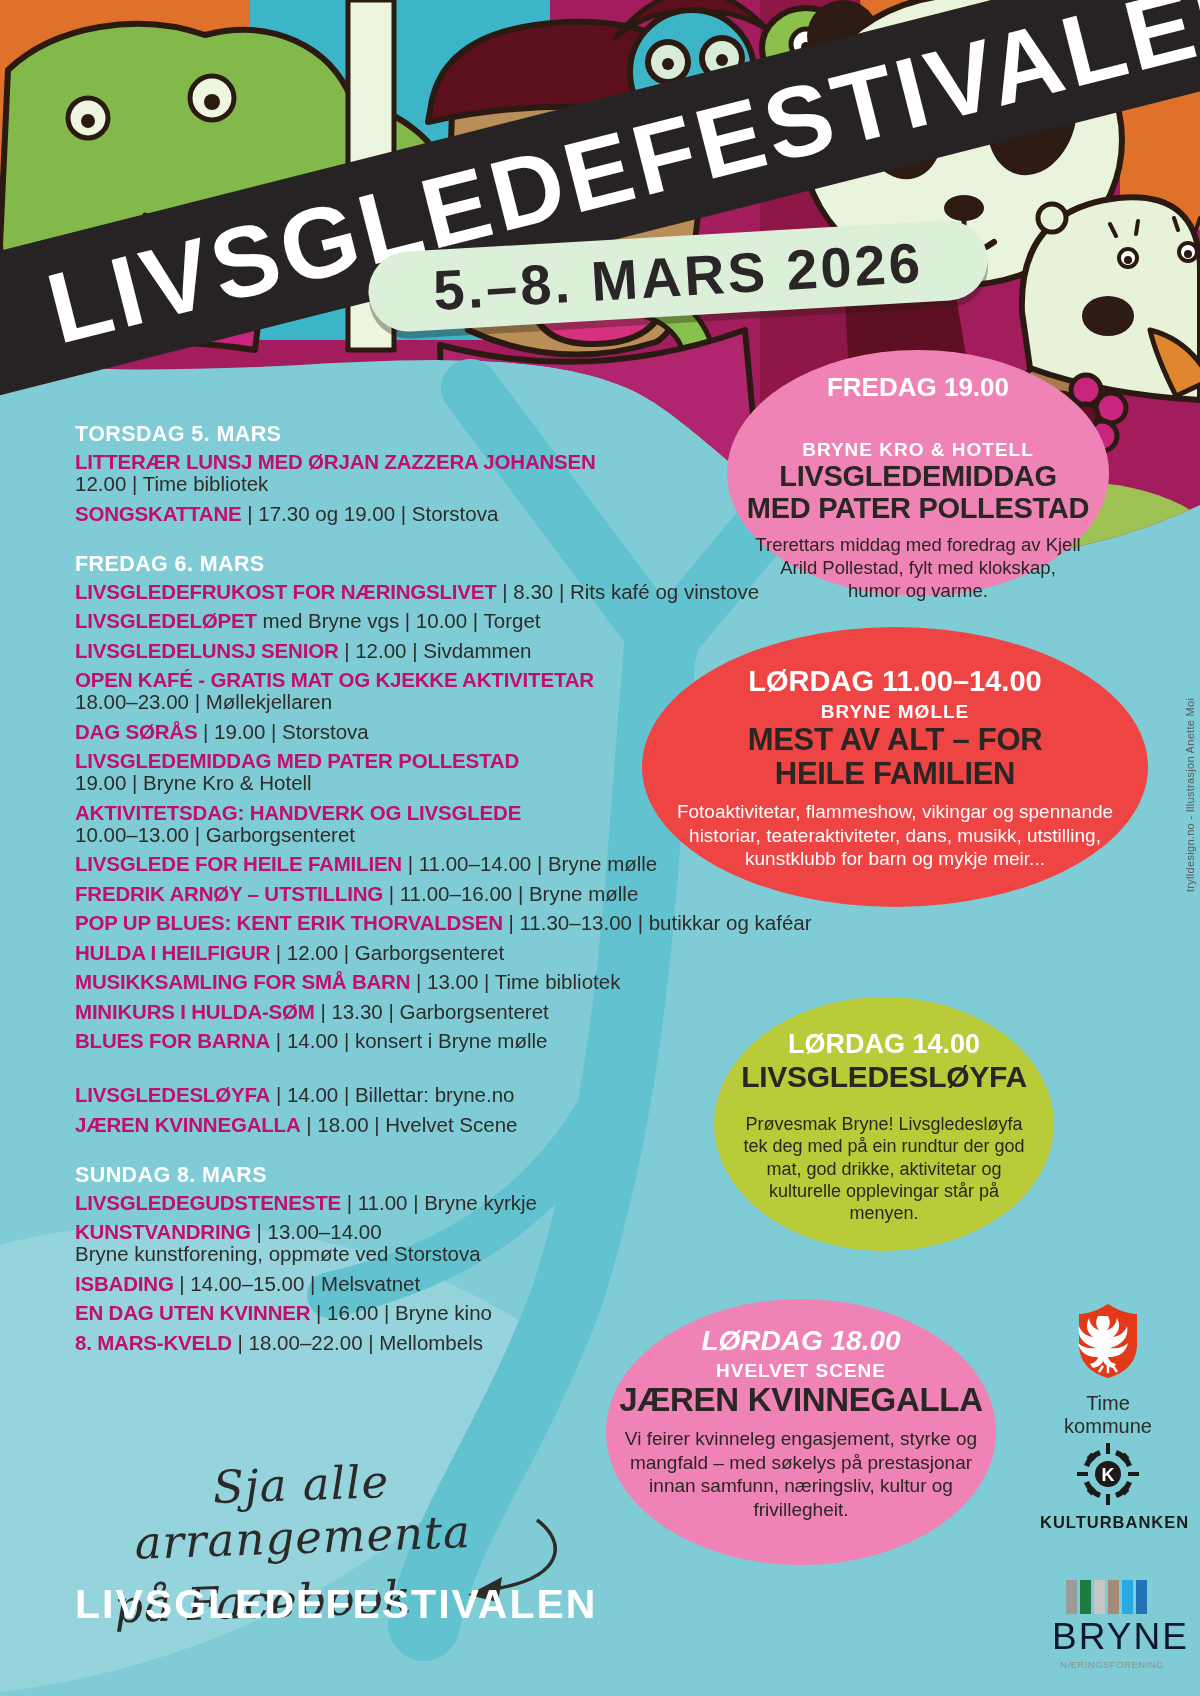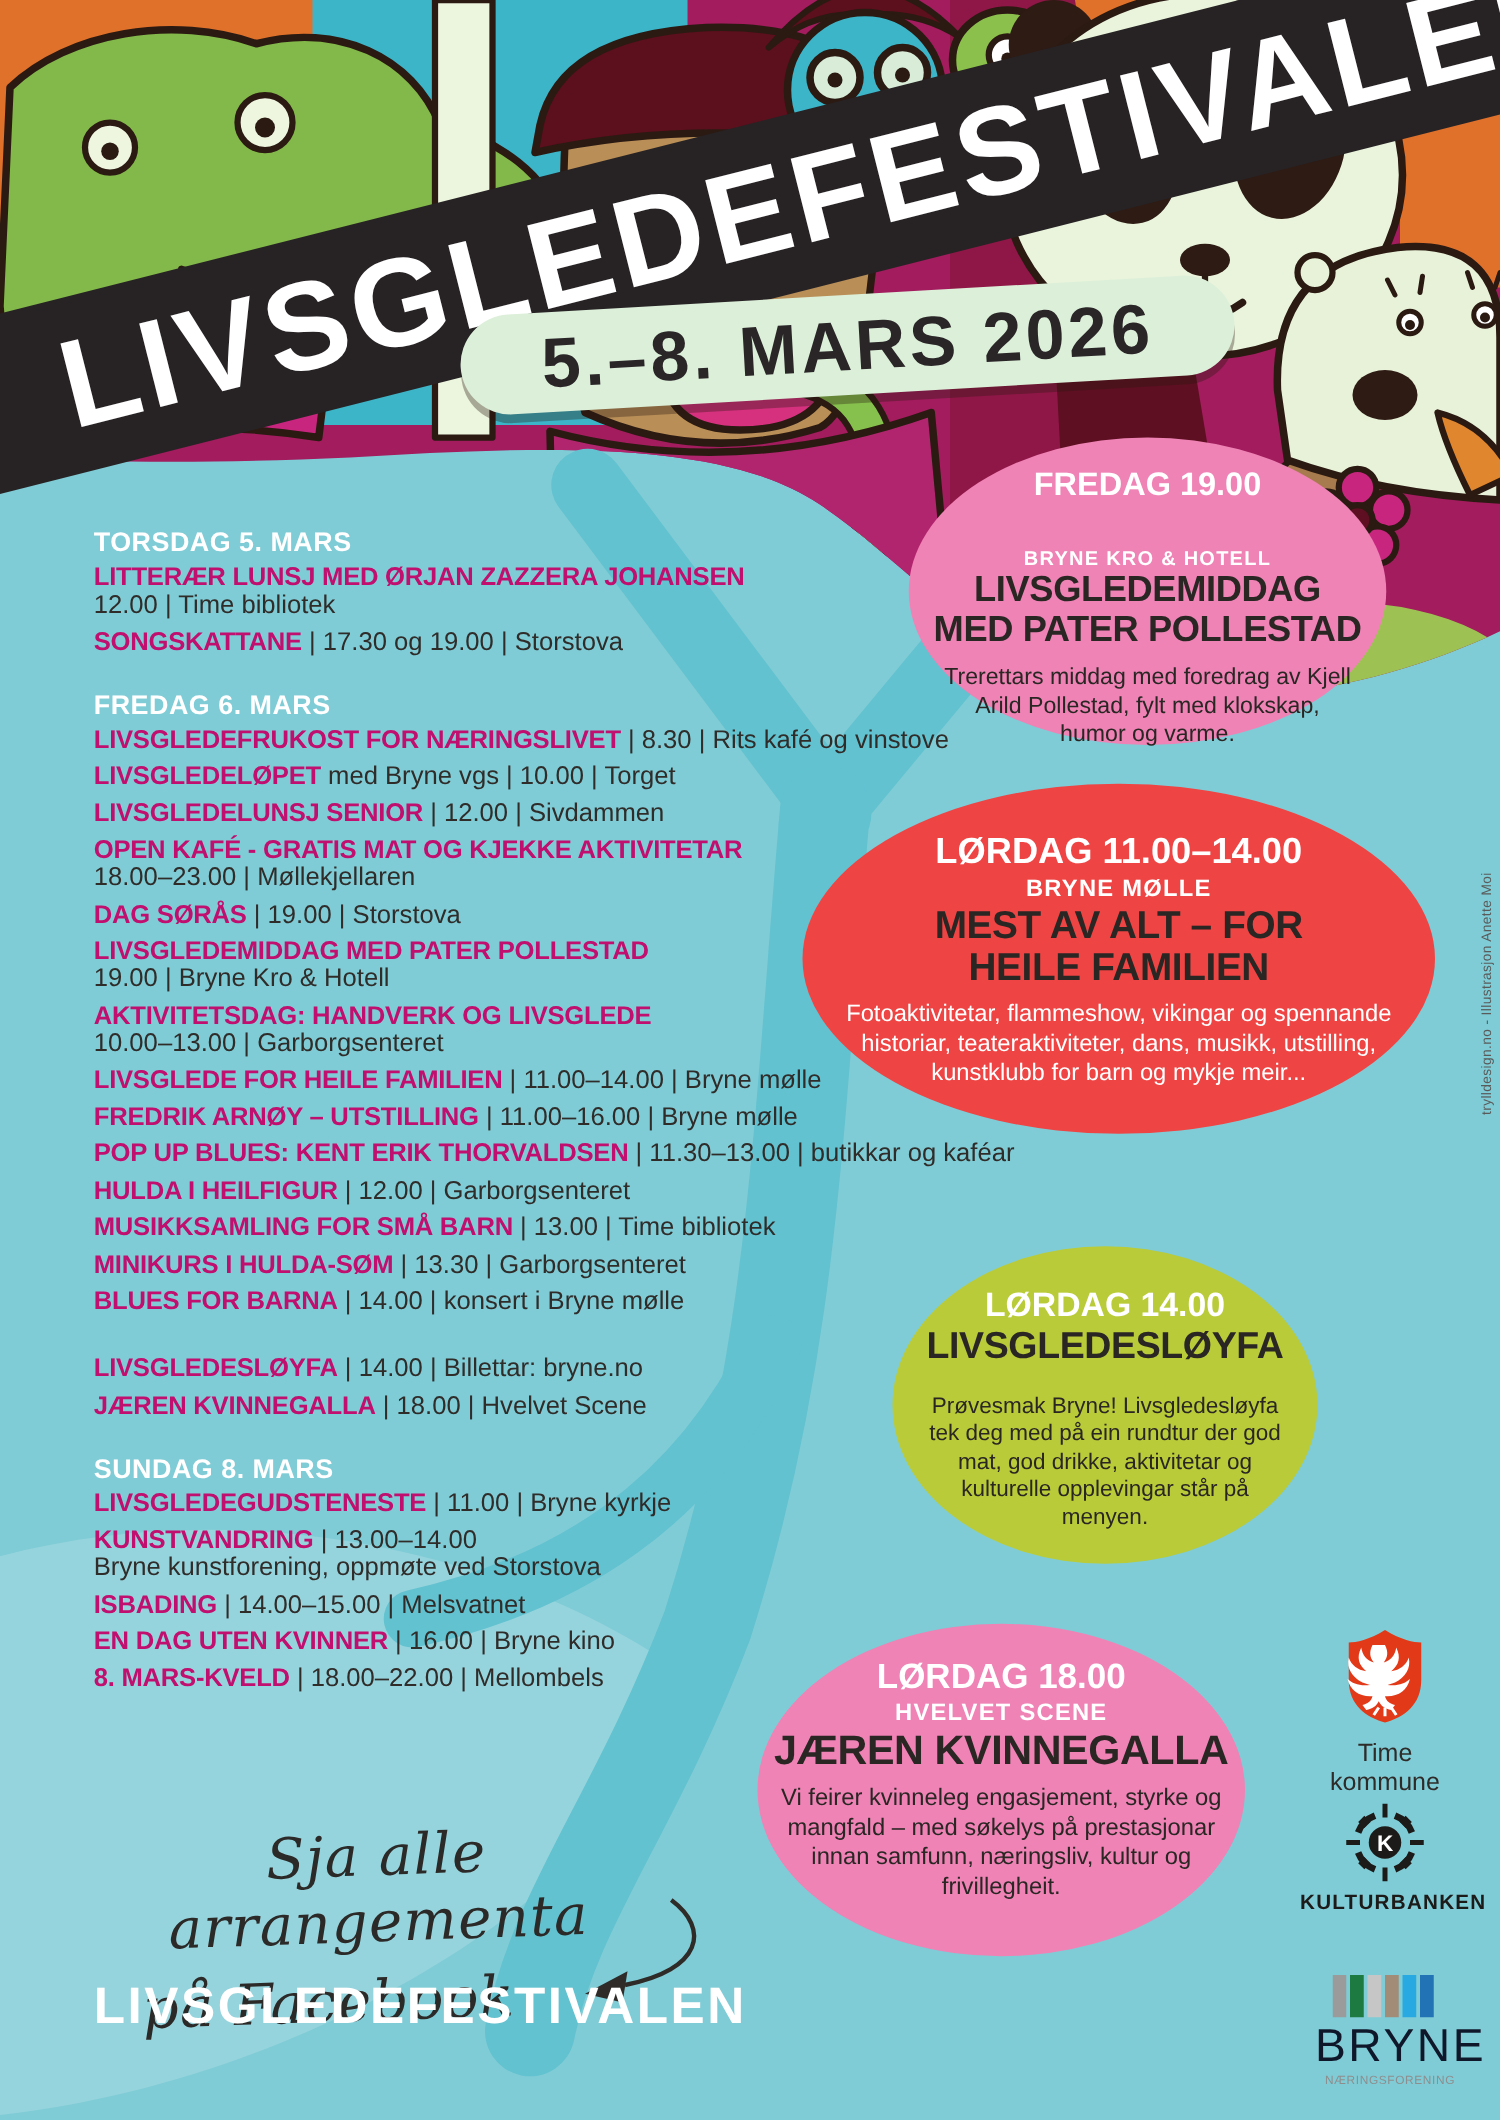--- a/index.html
+++ b/index.html
@@ -58,37 +58,37 @@
   .orange{background:#ef4444;}
   .green{background:#b9cb38;}
   .b-time{color:#fff;font-weight:bold;white-space:nowrap;}
   .b-venue{color:#fff;font-weight:bold;letter-spacing:1px;margin-top:3px;white-space:nowrap;}
   .b-title{color:#2a2624;font-weight:bold;line-height:1.1;margin-top:0;letter-spacing:-.3px;}
   .b-body{color:#2a2624;line-height:1.24;margin-top:9px;}
   .b-body.tone-white{color:#fff;}
 
   .bubble-1{left:727px;top:350px;width:382px;height:246px;padding-top:22px;}
   .bubble-1 .b-time{font-size:26px;}
-  .bubble-1 .b-venue{font-size:16px;margin-top:36px;}
+  .bubble-1 .b-venue{font-size:19px;margin-top:36px;}
   .bubble-1 .b-title{font-size:29px;}
   .bubble-1 .b-body{font-size:18.5px;max-width:330px;}
 
   .bubble-2{left:642px;top:627px;width:506px;height:280px;padding-top:38px;}
   .bubble-2 .b-time{font-size:29px;}
   .bubble-2 .b-venue{font-size:19px;}
   .bubble-2 .b-title{font-size:31px;}
   .bubble-2 .b-body{font-size:19px;max-width:446px;}
 
   .bubble-3{left:714px;top:997px;width:340px;height:254px;padding-top:32px;}
   .bubble-3 .b-time{font-size:27px;}
   .bubble-3 .b-title{font-size:30px;}
   .bubble-3 .b-body{font-size:18px;max-width:302px;margin-top:20px;}
 
   .bubble-4{left:606px;top:1299px;width:390px;height:266px;padding-top:26px;}
-  .bubble-4 .b-time{font-size:28px;}
+  .bubble-4 .b-time{font-size:28px;font-style:italic;}
   .bubble-4 .b-venue{font-size:19px;}
   .bubble-4 .b-title{font-size:33px;}
   .bubble-4 .b-body{font-size:19px;max-width:356px;}
 
   
   .sponsor{position:absolute;z-index:3;text-align:center;}
   .sponsor-time{left:1040px;top:1302px;width:136px;}
   .sponsor-time svg{margin:0 auto;}
   .sponsor-time .s-name{margin-top:12px;font-size:20px;color:#2e2b29;}
   .sponsor-kultur{left:1040px;top:1441px;width:136px;}

